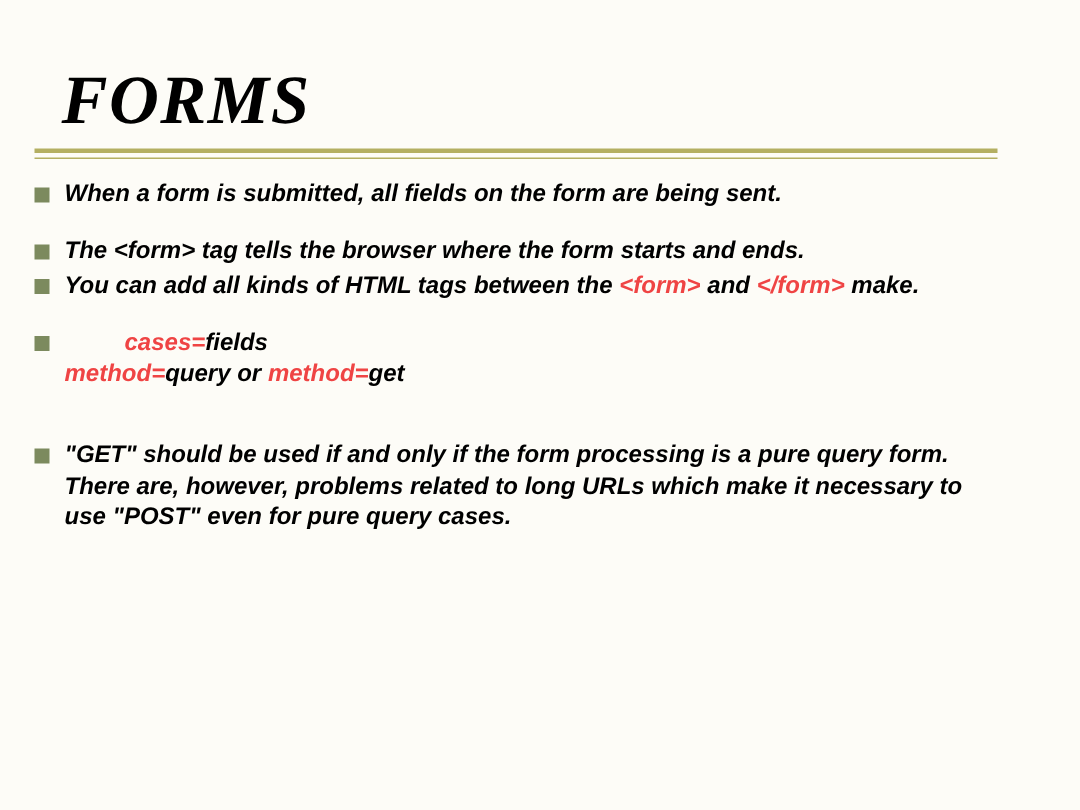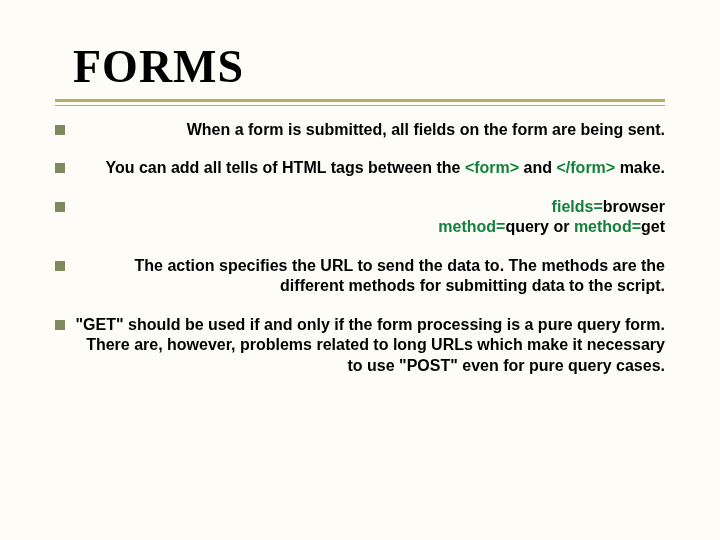--- a/index.html
+++ b/index.html
@@ -8,21 +8,22 @@
     width: 720px;
     height: 540px;
     background: #fdfcf7;
     font-family: Arial, Helvetica, sans-serif;
     overflow: hidden;
   }
   .slide {
     box-sizing: border-box;
     width: 720px;
     height: 540px;
-    padding: 40px 55px 30px 55px;
+    padding: 40px 55px 30px 23px;
+    font-style: italic;
   }
   .title {
     font-family: "Times New Roman", Times, serif;
     font-weight: bold;
     font-size: 46px;
     color: #000;
     margin: 0 0 6px 18px;
     letter-spacing: 1px;
   }
   .rule1 {
@@ -50,72 +51,71 @@
   }
   .sq {
     flex: 0 0 auto;
     width: 10px;
     height: 10px;
     background: #7c8a5e;
     margin: 5px 10px 0 0;
   }
   .txt {
     flex: 1 1 auto;
-    text-align: right;
   }
   .gap {
     height: 16px;
   }
   .sub {
     margin-left: 40px;
   }
-  .red { color: #15803d; font-weight: bold; }
+  .red { color: #ef4444; font-weight: bold; }
 </style>
 </head>
 <body>
 
 <div class="slide">
   <h1 class="title">FORMS</h1>
   <div class="rule1"></div>
   <div class="rule2"></div>
 
   <div class="bullets">
 
     <div class="row">
       <div class="sq"></div>
       <div class="txt">When a form is submitted, all fields on the form are being sent.</div>
     </div>
 
     <div class="gap"></div>
 
+    <div class="row">
+      <div class="sq"></div>
+      <div class="txt">The &lt;form&gt; tag tells the browser where the form starts and ends.</div>
+    </div>
 
     <div class="row">
       <div class="sq"></div>
       <div class="txt">
-        <span>You can add all tells of HTML tags between the </span><span class="red">&lt;form&gt;</span><span> and </span><span class="red">&lt;/form&gt;</span><span> make.</span>
+        <span>You can add all kinds of HTML tags between the </span><span class="red">&lt;form&gt;</span><span> and </span><span class="red">&lt;/form&gt;</span><span> make.</span>
       </div>
     </div>
 
     <div class="gap"></div>
 
 
     <div class="row">
       <div class="sq"></div>
       <div class="txt">
-        <span class="sub"></span><span class="red">fields=</span><span>browser</span><br>
+        <span class="sub"></span><span class="red">cases=</span><span>fields</span><br>
         <span class="red">method=</span><span>query or </span><span class="red">method=</span><span>get</span>
       </div>
     </div>
 
     <div class="gap"></div>
 
-    <div class="row">
-      <div class="sq"></div>
-      <div class="txt">The action specifies the URL to send the data to. The methods are the different methods for submitting data to the script.</div>
-    </div>
 
     <div class="gap"></div>
 
     <div class="row">
       <div class="sq"></div>
       <div class="txt">"GET" should be used if and only if the form processing is a pure query form. There are, however, problems related to long URLs which make it necessary to use "POST" even for pure query cases.</div>
     </div>
 
   </div>
 </div>

